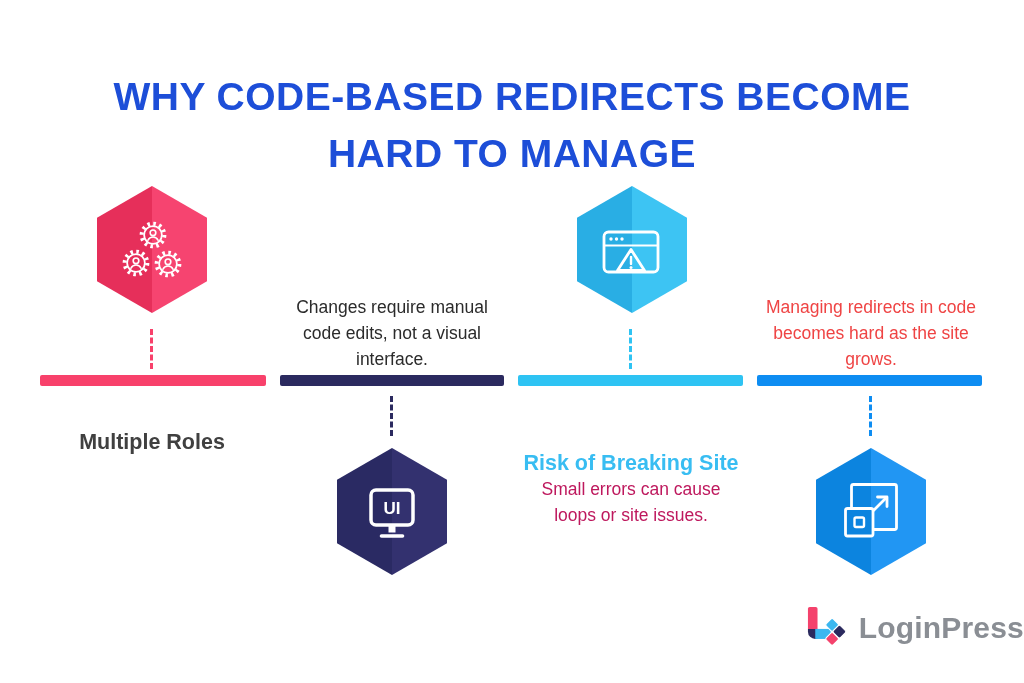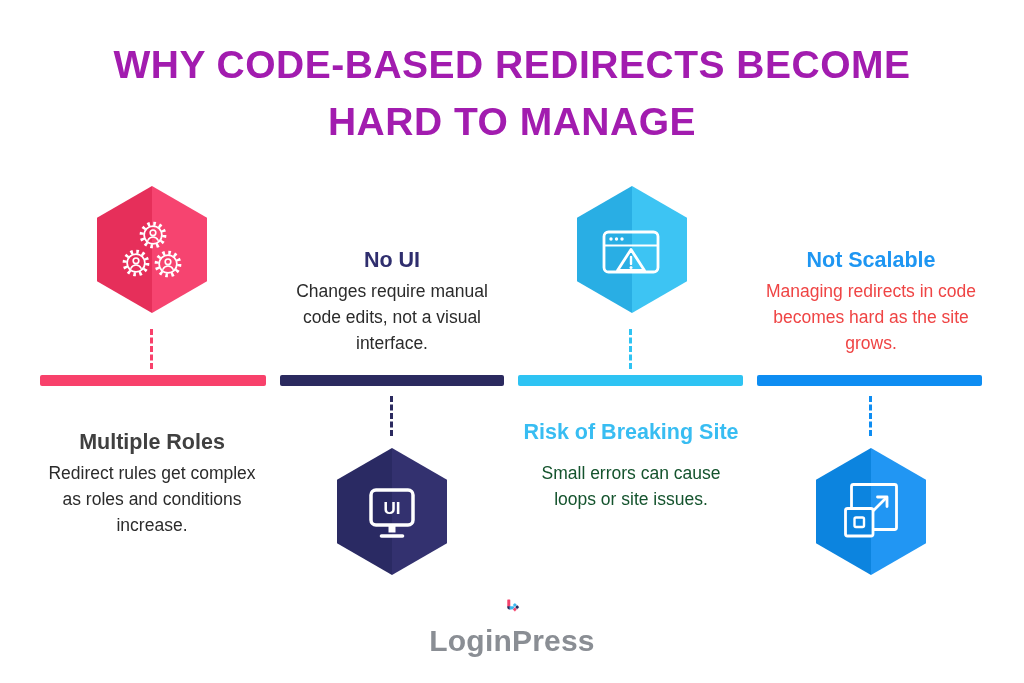--- a/index.html
+++ b/index.html
@@ -14,65 +14,61 @@
   }
   .hex{position:absolute;width:110px;height:127px;}
   .dash{position:absolute;width:0;border-left:3px dashed currentColor;}
   .bar{position:absolute;height:11px;border-radius:2px;}
   .col-heading{
     position:absolute;width:250px;text-align:center;
     font-size:21.5px;line-height:24px;font-weight:bold;
   }
   .col-body{
     position:absolute;width:270px;text-align:center;
-    font-size:17.5px;line-height:26px;white-space:pre-line;
+    font-size:17.5px;line-height:26px;white-space:pre-line;margin-top:16px;
   }
   .footer{
     position:absolute;left:0;right:0;top:598px;height:60px;
-    display:flex;align-items:center;justify-content:center;gap:10px;flex-direction:column;
+    display:flex;align-items:center;justify-content:flex-end;gap:10px;
   }
   .brand-text{font-size:30px;font-weight:bold;letter-spacing:.2px;}
   .defs-holder{position:absolute;width:0;height:0;overflow:hidden;}
 </style>
 </head>
 <body>
 
 <div class="canvas">
 
   <svg class="defs-holder" aria-hidden="true">
     <defs>
       <symbol id="usergear" viewBox="0 0 32 32">
         <circle cx="16" cy="16" r="12.5" fill="none" stroke="#fff" stroke-width="4.5" stroke-dasharray="2.8 3.74"></circle>
         <circle cx="16" cy="16" r="9.8" fill="none" stroke="#fff" stroke-width="2"></circle>
         <circle cx="16" cy="13.6" r="3.1" fill="none" stroke="#fff" stroke-width="1.8"></circle>
         <path d="M10.4 21.8 a6.2 6.2 0 0 1 11.2 0" fill="none" stroke="#fff" stroke-width="1.8" stroke-linecap="round"></path>
       </symbol>
     </defs>
   </svg>
 
-  <div class="title" style="color: #a21caf;">WHY CODE-BASED REDIRECTS BECOME
+  <div class="title" style="color: #1d4ed8; margin-top: 32px;">WHY CODE-BASED REDIRECTS BECOME
 HARD TO MANAGE</div>
 
   <svg class="hex" style="left:97px;top:186px" viewBox="0 0 110 127">
     <polygon points="55,0 55,127 0,95.25 0,31.75" fill="#E62F5A"></polygon>
     <polygon points="55,0 110,31.75 110,95.25 55,127" fill="#F64470"></polygon>
     <g>
       <use href="#usergear" x="41.5" y="34.5" width="29" height="29"></use>
       <use href="#usergear" x="24.5" y="62.5" width="29" height="29"></use>
       <use href="#usergear" x="56.5" y="63.5" width="29" height="29"></use>
     </g>
   </svg>
   <div class="dash" style="left: 150px; top: 329px; height: 40px; color: rgb(248, 65, 107);"></div>
   <div class="bar" style="left: 40px; top: 375px; width: 226px; background-color: rgb(248, 65, 107);"></div>
   <div class="col-heading" style="left: 27px; top: 430px; color: #404040;">Multiple Roles</div>
-  <div class="col-body" style="left: 17px; top: 460px; color: rgb(43, 43, 43);">Redirect rules get complex
-as roles and conditions
-increase.</div>
 
-  <div class="col-heading" style="left: 267px; top: 248px; color: rgb(47, 46, 110);">No UI</div>
   <div class="col-body" style="left: 257px; top: 278px; color: rgb(43, 43, 43);">Changes require manual
 code edits, not a visual
 interface.</div>
   <div class="bar" style="left: 280px; top: 375px; width: 224px; background-color: rgb(43, 42, 95);"></div>
   <div class="dash" style="left: 390px; top: 396px; height: 40px; color: rgb(43, 42, 95);"></div>
   <svg class="hex" style="left:337px;top:448px" viewBox="0 0 110 127">
     <polygon points="55,0 55,127 0,95.25 0,31.75" fill="#2A2A63"></polygon>
     <polygon points="55,0 110,31.75 110,95.25 55,127" fill="#33316F"></polygon>
     <g>
       <rect x="34" y="42" width="42" height="35" rx="5" fill="none" stroke="#fff" stroke-width="3.5"></rect>
@@ -91,25 +87,24 @@
       <circle cx="34" cy="53" r="1.7" fill="#fff"></circle>
       <circle cx="39.5" cy="53" r="1.7" fill="#fff"></circle>
       <circle cx="45" cy="53" r="1.7" fill="#fff"></circle>
       <path d="M54 63.5 L67.5 84.5 L40.5 84.5 Z" fill="none" stroke="#fff" stroke-width="2.8" stroke-linejoin="round"></path>
       <line x1="54" y1="71" x2="54" y2="78" stroke="#fff" stroke-width="2.4" stroke-linecap="round"></line>
       <circle cx="54" cy="81.6" r="1.5" fill="#fff"></circle>
     </g>
   </svg>
   <div class="dash" style="left: 629px; top: 329px; height: 40px; color: rgb(46, 195, 243);"></div>
   <div class="bar" style="left: 518px; top: 375px; width: 225px; background-color: rgb(46, 195, 243);"></div>
-  <div class="col-heading" style="left: 506px; top: 420px; color: rgb(56, 189, 242);">Risk of Breaking Site</div>
-  <div class="col-body" style="left: 496px; top: 460px; color: #14532d; text-align: center;">Small errors can cause
+  <div class="col-heading" style="left: 506px; top: 451px; color: rgb(56, 189, 242);">Risk of Breaking Site</div>
+  <div class="col-body" style="left: 496px; top: 460px; color: #be185d; text-align: center;">Small errors can cause
 loops or site issues.</div>
 
-  <div class="col-heading" style="left: 746px; top: 248px; color: rgb(30, 150, 242);">Not Scalable</div>
   <div class="col-body" style="left: 736px; top: 278px; color: #ef4444;">Managing redirects in code
 becomes hard as the site
 grows.</div>
   <div class="bar" style="left: 757px; top: 375px; width: 225px; background-color: rgb(14, 141, 242);"></div>
   <div class="dash" style="left: 869px; top: 396px; height: 40px; color: rgb(14, 141, 242);"></div>
   <svg class="hex" style="left:816px;top:448px" viewBox="0 0 110 127">
     <polygon points="55,0 55,127 0,95.25 0,31.75" fill="#0C84DF"></polygon>
     <polygon points="55,0 110,31.75 110,95.25 55,127" fill="#2196F3"></polygon>
     <g>
       <rect x="35.5" y="36.5" width="45" height="45" rx="2" fill="none" stroke="#fff" stroke-width="2.8"></rect>

